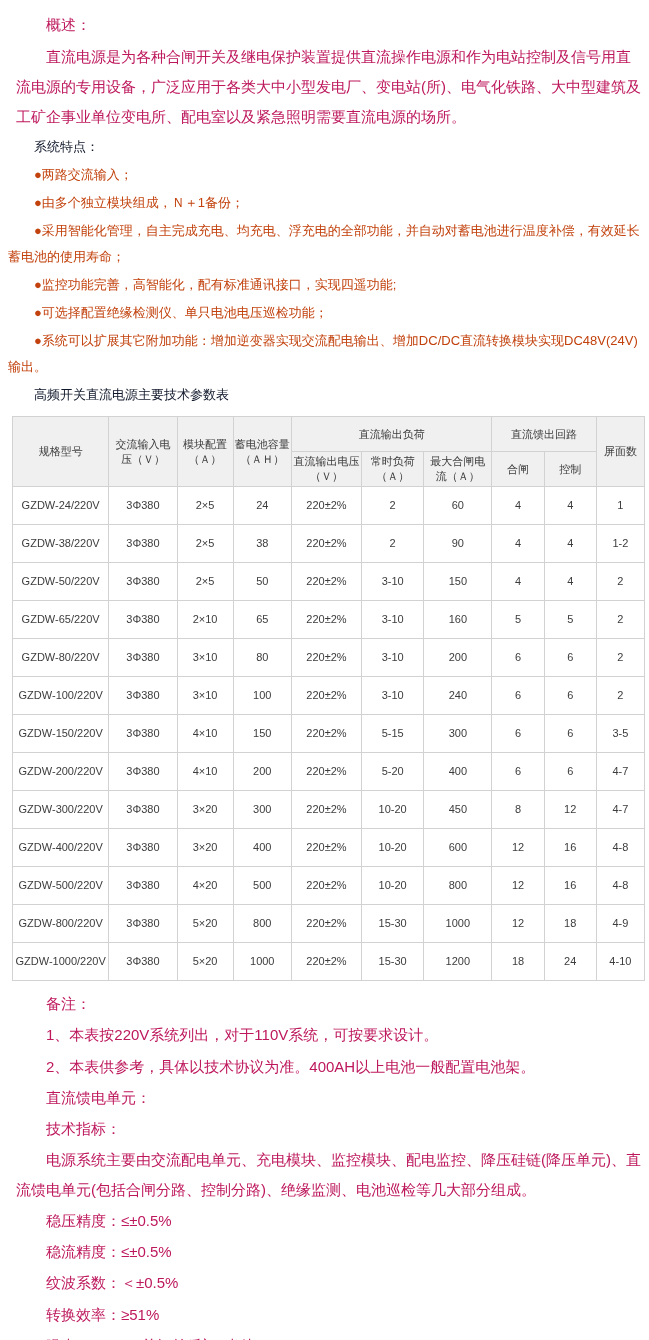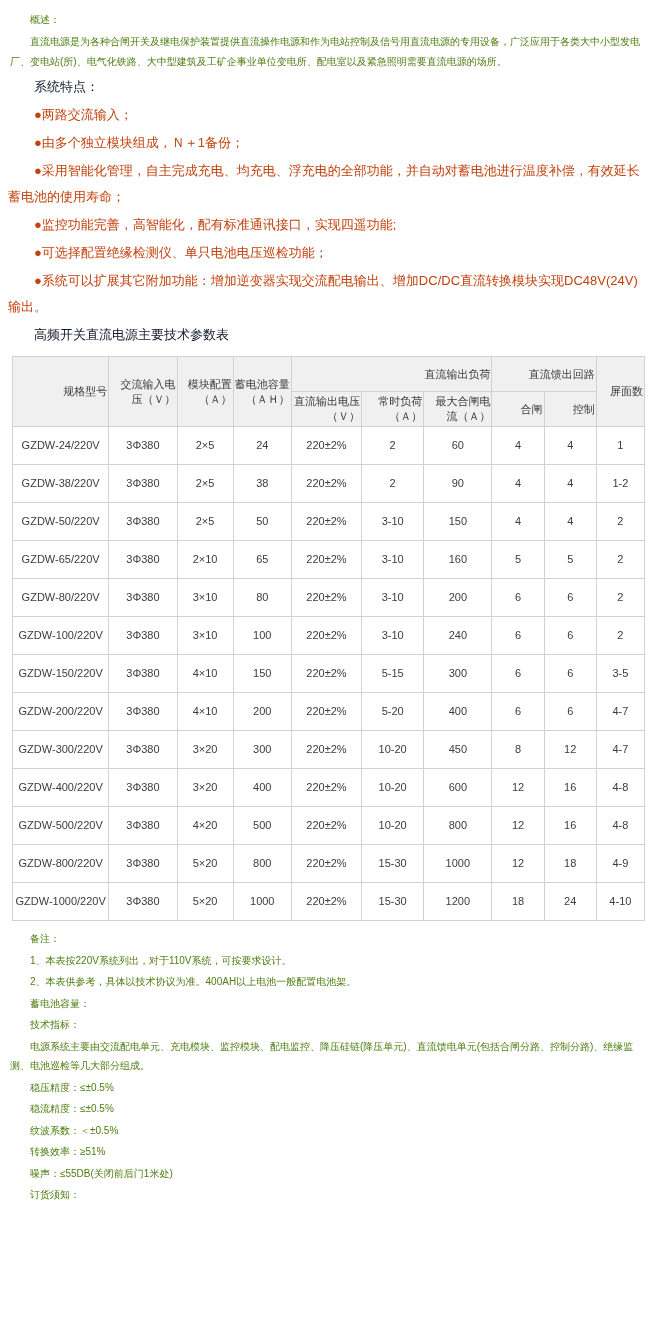--- a/index.html
+++ b/index.html
@@ -13,24 +13,24 @@
     color: #3a3a3a;
     font-size: 13px;
     line-height: 1.9;
   }
   .page {
     width: 649px;
     box-sizing: border-box;
     padding: 10px 8px 20px 8px;
   }
   p.para {
-    margin: 0 0 2px 2px;
+    margin: 0 0 2px 8px;
     text-indent: 2em;
-    font-size: 10px;
-    color: #4d7c0f;
+    font-size: 15px;
+    color: #be185d;
     line-height: 2.0;
   }
   p.head {
     margin: 0 0 2px 0;
     text-indent: 2em;
     font-size: 13px;
     color: #0f172a;
     line-height: 2.0;
   }
   p.bullet {
@@ -56,21 +56,20 @@
     text-align: center;
     vertical-align: middle;
     padding: 2px 1px;
     line-height: 1.35;
   }
   table.spec thead th {
     background: #f0f0f0;
     font-weight: normal;
     font-size: 11px;
     height: 30px;
-    text-align: right;
   }
   table.spec thead th.tall {
     height: 62px;
   }
   table.spec tbody td {
     height: 33px;
     background: #ffffff;
     font-size: 11px;
   }
   .col-model { width: 96px; }
@@ -287,21 +286,21 @@
         <td>18</td>
         <td>24</td>
         <td>4-10</td>
       </tr>
     </tbody>
   </table>
 
   <p class="para tight">备注：</p>
   <p class="para tight">1、本表按220V系统列出，对于110V系统，可按要求设计。</p>
   <p class="para tight">2、本表供参考，具体以技术协议为准。400AH以上电池一般配置电池架。</p>
-  <p class="para tight">蓄电池容量：</p>
+  <p class="para tight">直流馈电单元：</p>
   <p class="para tight">技术指标：</p>
   <p class="para tight">电源系统主要由交流配电单元、充电模块、监控模块、配电监控、降压硅链(降压单元)、直流馈电单元(包括合闸分路、控制分路)、绝缘监测、电池巡检等几大部分组成。</p>
   <p class="para tight">稳压精度：≤±0.5%</p>
   <p class="para tight">稳流精度：≤±0.5%</p>
   <p class="para tight">纹波系数：＜±0.5%</p>
   <p class="para tight">转换效率：≥51%</p>
   <p class="para tight">噪声：≤55DB(关闭前后门1米处)</p>
   <p class="para tight">订货须知：</p>
 
 </div>

